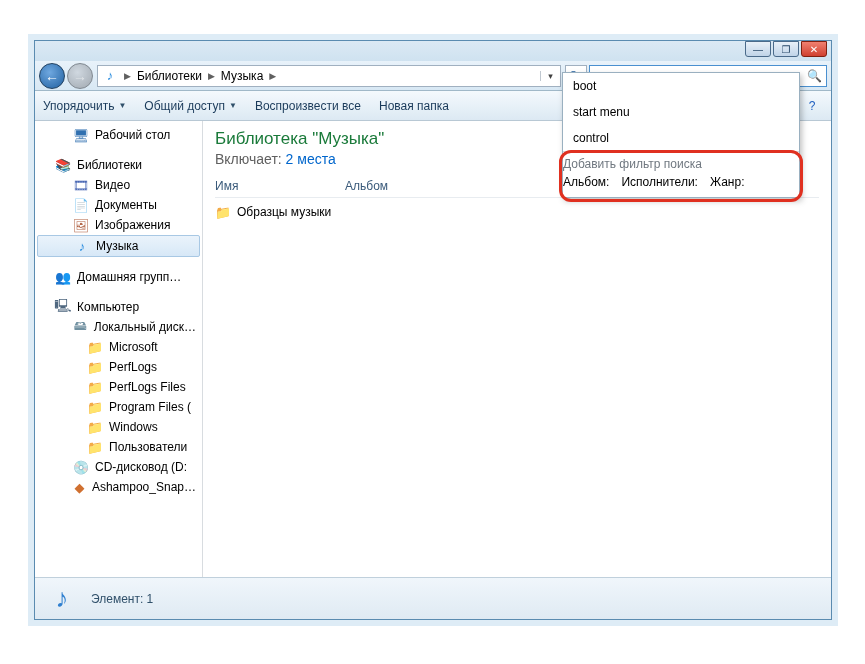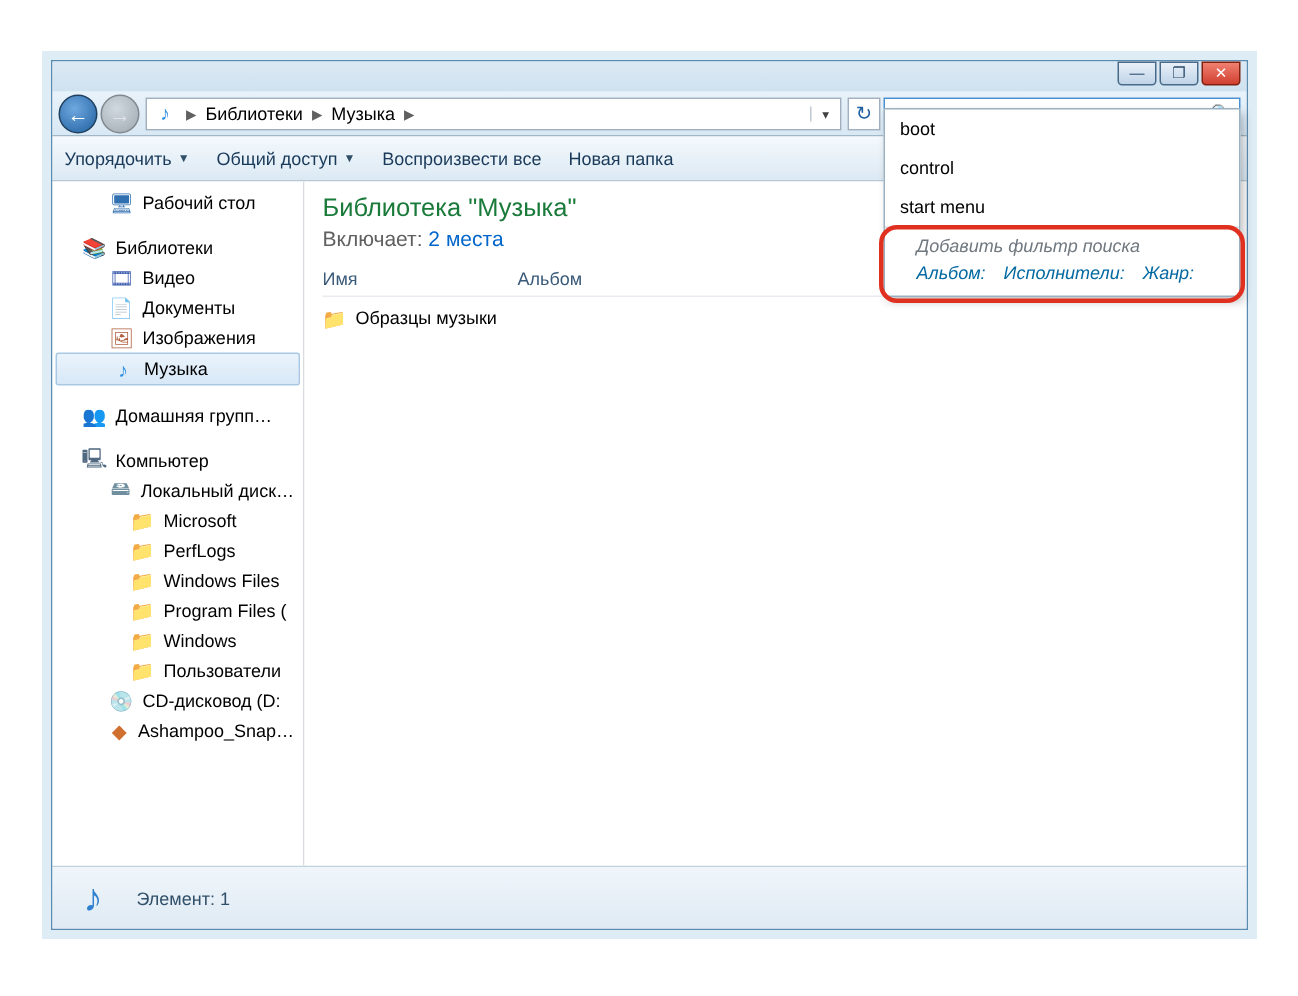--- a/index.html
+++ b/index.html
@@ -48,27 +48,27 @@
 .lib-sub { font-size:14px; color:#606060; margin-bottom:12px; }
 .lib-sub a { color:#0066cc; text-decoration:none; }
 .cols { display:flex; font-size:12px; color:#3a5a7a; border-bottom:1px solid #e8ecf0; padding-bottom:4px; }
 .col { padding-right:20px; }
 .col1{width:130px;} .col2{width:120px;} .col3{width:80px;}
 .row { display:flex; align-items:center; gap:6px; font-size:12px; padding:6px 0; }
 
 .status { height:42px; background: linear-gradient(#f0f6fb,#dfeaf3); border-top:1px solid #c0d0dc; display:flex; align-items:center; padding:0 10px; gap:12px; font-size:12px; color:#30506a; }
 .status-icon { width:34px;height:34px; display:flex;align-items:center;justify-content:center; font-size:26px; color:#3080d0; }
 
-.dropdown { position:absolute; left:589px; top:72px; width:238px; background:#fff; border:1px solid #9ab0c0; box-shadow:2px 3px 6px rgba(0,0,0,.25); font-size:12px; }
+.dropdown { position:absolute; left:562px; top:72px; width:238px; background:#fff; border:1px solid #9ab0c0; box-shadow:2px 3px 6px rgba(0,0,0,.25); font-size:12px; }
 .dd-item { padding:6px 10px; cursor:default; }
 .dd-sep { border-top:1px solid #d0d8e0; }
-.dd-filter { padding:5px 21px 8px; position:relative;font-style:italic; }
+.dd-filter { padding:5px 0 8px; position:relative; }
 .dd-filter-title { color:#707880; margin-bottom:4px; font-size:12px;}
 .dd-links { display:flex; gap:12px; }
-.dd-links span { color:#0369a1; }
+.dd-links span { color:#000000; }
 .callout { position:absolute; left:-4px; right:-4px; top:-2px; bottom:-5px; border:3px solid #e03020; border-radius:12px; pointer-events:none; }
 
 .folder-icon{color:#e8c060;} .music-icon{color:#3090e0;} .lib-icon{color:#d09030;}
 .disk-icon{color:#7090a0;} .comp-icon{color:#506880;} .vid-icon{color:#4060b0;}
 .doc-icon{color:#508040;} .img-icon{color:#b06040;} .desk-icon{color:#3070b0;}
 .home-icon{color:#40a060;} .cd-icon{color:#808890;} .snap-icon{color:#d07030;}
 </style>
 </head>
 <body>
 
@@ -163,21 +163,21 @@
       <div class="sb-item sb-sub2">
           <span class="sb-icon folder-icon">📁</span>
           <span>Microsoft</span>
         </div>
       <div class="sb-item sb-sub2">
           <span class="sb-icon folder-icon">📁</span>
           <span>PerfLogs</span>
         </div>
       <div class="sb-item sb-sub2">
           <span class="sb-icon folder-icon">📁</span>
-          <span>Windows Files</span>
+          <span>PerfLogs Files</span>
         </div>
       <div class="sb-item sb-sub2">
           <span class="sb-icon folder-icon">📁</span>
           <span>Program Files (</span>
         </div>
       <div class="sb-item sb-sub2">
           <span class="sb-icon folder-icon">📁</span>
           <span>Windows</span>
         </div>
       <div class="sb-item sb-sub2">
@@ -212,22 +212,22 @@
   </div>
 
   <div class="status">
     <div class="status-icon">♪</div>
     <span>Элемент: 1</span>
   </div>
 </div>
 
 <div class="dropdown">
   <div class="dd-item">boot</div>
+  <div class="dd-item">start menu</div>
   <div class="dd-item">control</div>
-  <div class="dd-item">start menu</div>
   <div class="dd-sep"></div>
   <div class="dd-filter">
     <div class="callout"></div>
     <div class="dd-filter-title">Добавить фильтр поиска</div>
     <div class="dd-links">
       <span>Альбом:</span>
       <span>Исполнители:</span>
       <span>Жанр:</span>
     </div>
   </div>

